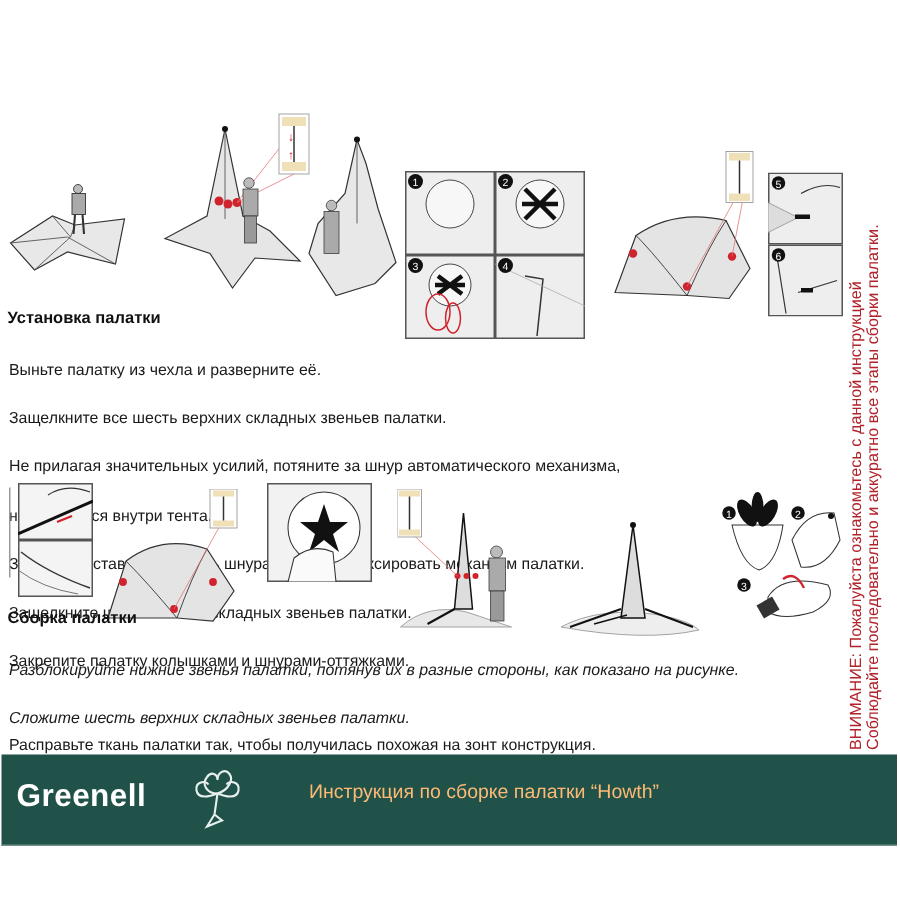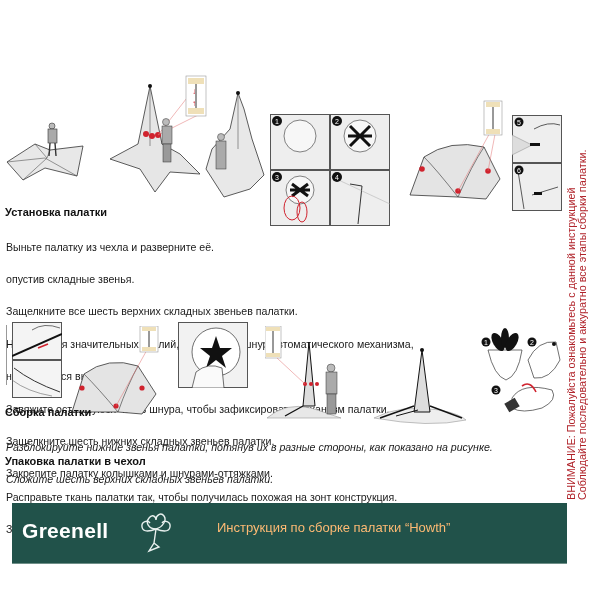--- a/index.html
+++ b/index.html
@@ -5,21 +5,21 @@
   html,body{margin:0;padding:0;background:#ffffff;}
   body{width:600px;height:600px;position:relative;overflow:hidden;font-family:"Liberation Sans",sans-serif;color:#111;}
   .page{position:absolute;left:0;top:34px;width:600px;height:530px;background:#fff;}
   .fig{position:absolute;}
   .fig svg{display:block;width:100%;height:100%;}
   .heading{position:absolute;left:5px;font-weight:bold;font-size:11px;line-height:13px;color:#111;}
   .para{position:absolute;left:6px;font-size:10.6px;line-height:10.8px;color:#1a1a1a;white-space:pre;}
   .para div{white-space:nowrap;}
   .warning{position:absolute;left:566px;top:500px;width:470px;height:34px;transform-origin:0 0;transform:rotate(-90deg);color:#b0232a;font-size:10.8px;line-height:11px;}
   .warning div{white-space:nowrap;}
-  .footer{position:absolute;left:12px;top:503px;width:555px;height:60px;background:#21524a;border-bottom:1px solid #6f8f88;}
+  .footer{position:absolute;left:1px;top:503px;width:597px;height:60px;background:#21524a;border-bottom:1px solid #6f8f88;}
   .brand{position:absolute;left:10px;top:16px;font-size:21px;font-weight:bold;color:#fff;letter-spacing:0.3px;}
   .shamrock{position:absolute;left:127px;top:6px;width:34px;height:46px;}
   .footer-title{position:absolute;left:205px;top:17px;font-size:13px;color:#fdba74;}
   .sep{position:absolute;left:6px;top:291px;width:1px;height:60px;background:#999;}
 </style>
 </head>
 <body>
 
 <div class="page">
 
@@ -124,21 +124,20 @@
       <circle cx="7" cy="7" r="4.5" fill="#111"></circle>
         <text x="5" y="10" font-size="7" fill="#fff">5</text>
       <circle cx="7" cy="55" r="4.5" fill="#111"></circle>
         <text x="5" y="58" font-size="7" fill="#fff">6</text>
     </svg>
   </div>
 
   <div class="heading" style="top:172px;">Установка палатки</div>
   <div class="para" style="top:186px;">
     <div>Выньте палатку из чехла и разверните её.</div>
-    <div>опустив складные звенья.</div>
     <div>Защелкните все шесть верхних складных звеньев палатки.</div>
     <div>Не прилагая значительных усилий, потяните за шнур автоматического механизма,</div>
     <div>находящийся внутри тента.</div>
     <div>Завяжите оставшуюся часть шнура, чтобы зафиксировать механизм палатки.</div>
     <div>Защелкните шесть нижних складных звеньев палатки.</div>
     <div>Закрепите палатку колышками и шнурами-оттяжками.</div>
   </div>
 
   <div class="sep"></div>
 
@@ -228,21 +227,20 @@
         <text x="16" y="73" font-size="7" fill="#fff">3</text>
     </svg>
   </div>
 
   <div class="heading" style="top:372px;text-align:right;">Сборка палатки</div>
   <div class="para" style="top:386px;font-style:italic;">
     <div>Разблокируйте нижние звенья палатки, потянув их в разные стороны, как показано на рисунке.</div>
     <div>Сложите шесть верхних складных звеньев палатки.</div>
   </div>
 
-  <div class="heading" style="top:421px;">Упаковка палатки в чехол</div>
   <div class="para" style="top:436px;">
     <div>Расправьте ткань палатки так, чтобы получилась похожая на зонт конструкция.</div>
     <div>Заверните оставшуюся ткань вокруг каркаса и уберите палатку в чехол.</div>
   </div>
 
   <div class="warning" style="top:466px;">
     <div>ВНИМАНИЕ: Пожалуйста ознакомьтесь с данной инструкцией</div>
     <div>Соблюдайте последовательно и аккуратно все этапы сборки палатки.</div>
   </div>
 

